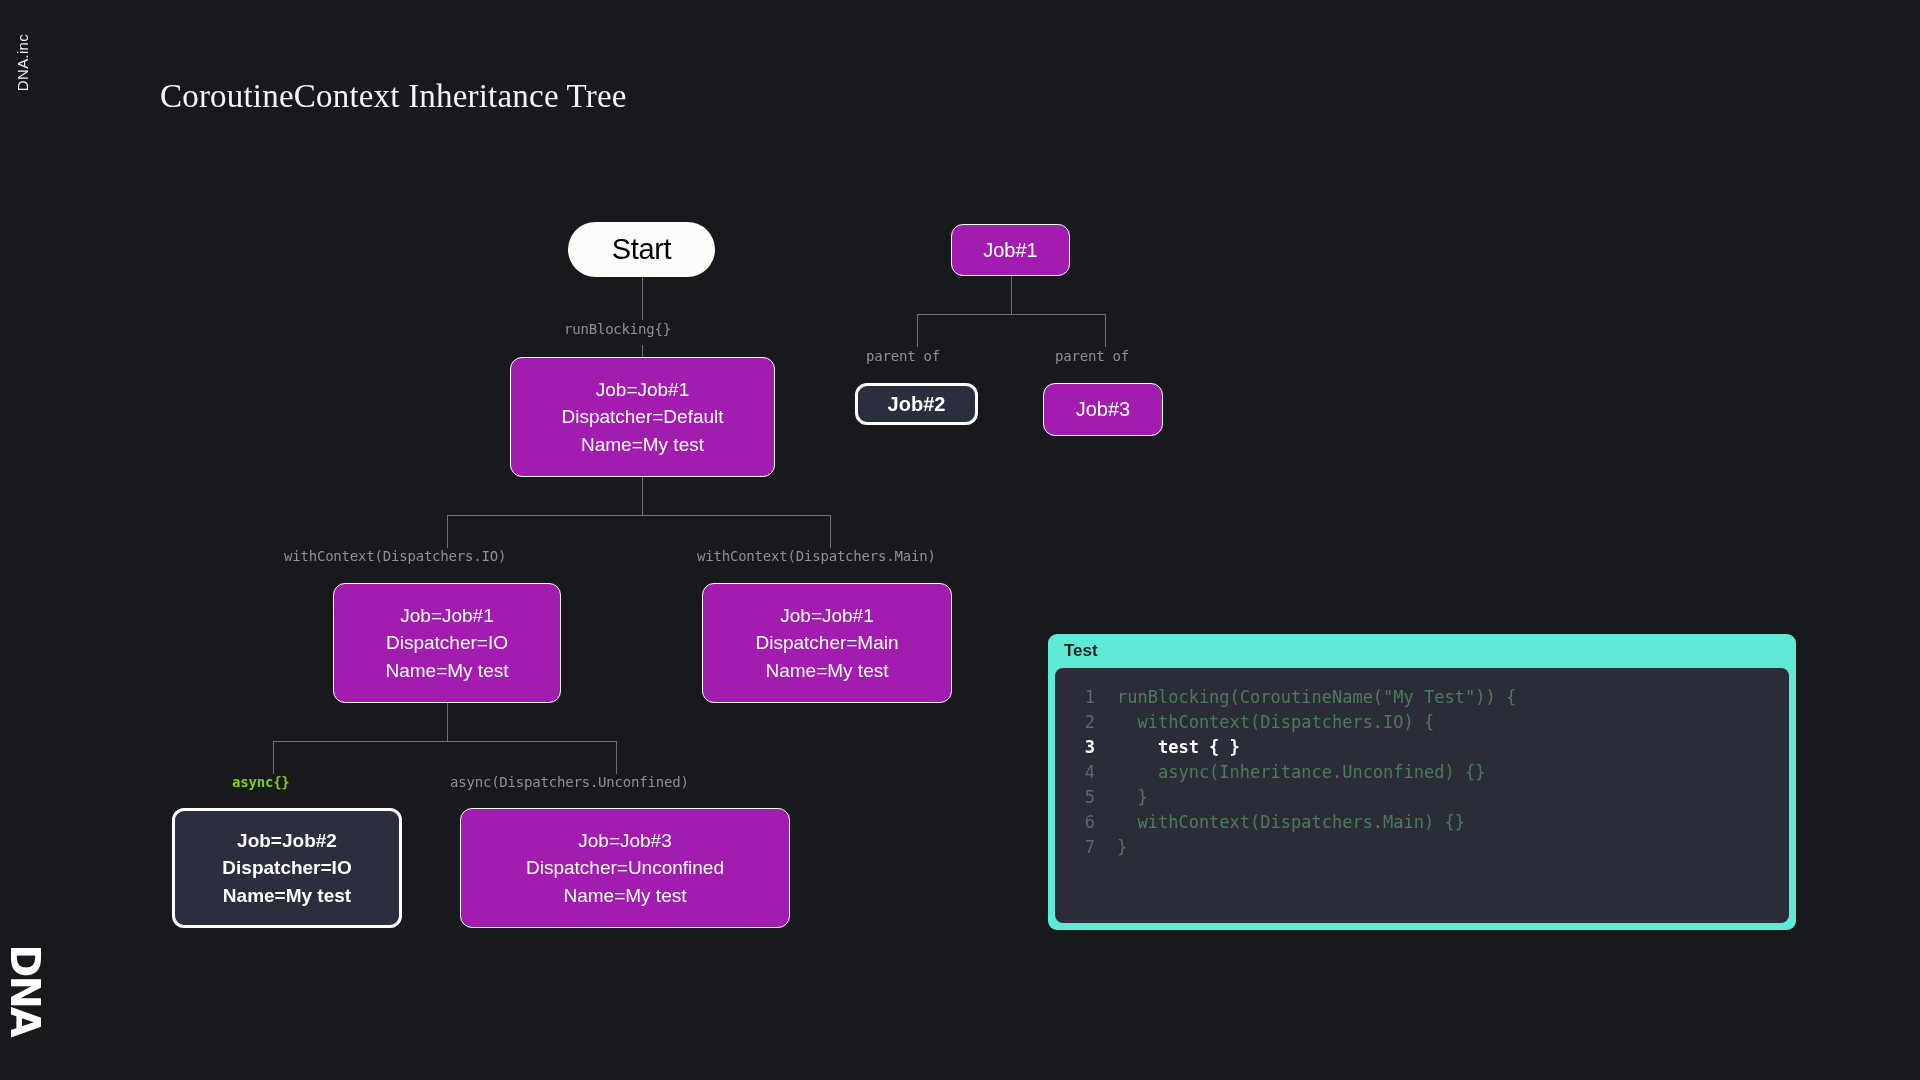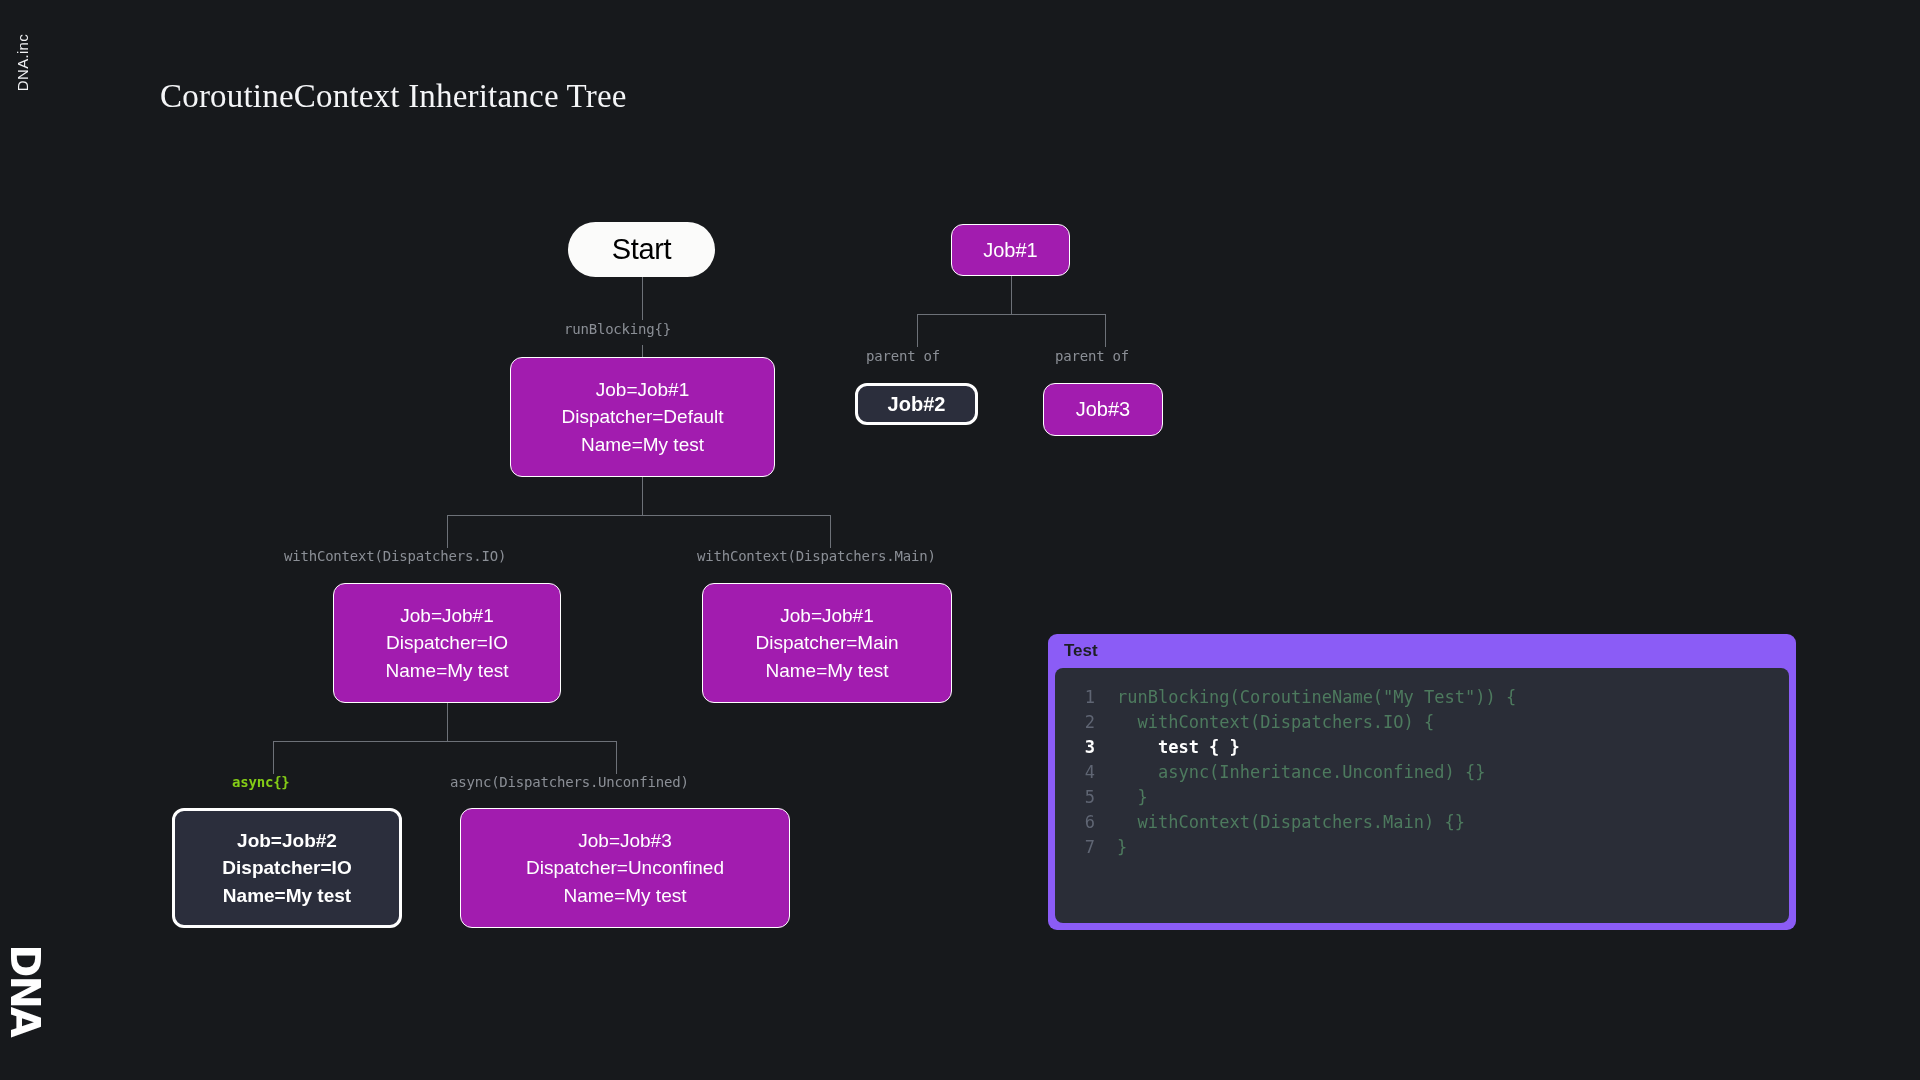--- a/index.html
+++ b/index.html
@@ -110,21 +110,21 @@
   .edge-label.emph {
     color: #84cc16;
     font-weight: 700;
   }
   .code-panel-wrap {
     position: absolute;
     left: 1048px;
     top: 634px;
     width: 748px;
     height: 296px;
-    background: #8b5cf6;
+    background: #5eead4;
     border-radius: 9px;
     overflow: hidden;
   }
   .code-title {
     height: 34px;
     line-height: 34px;
     padding-left: 16px;
     font-size: 17px;
     font-weight: 700;
     color: #1d1f24;

